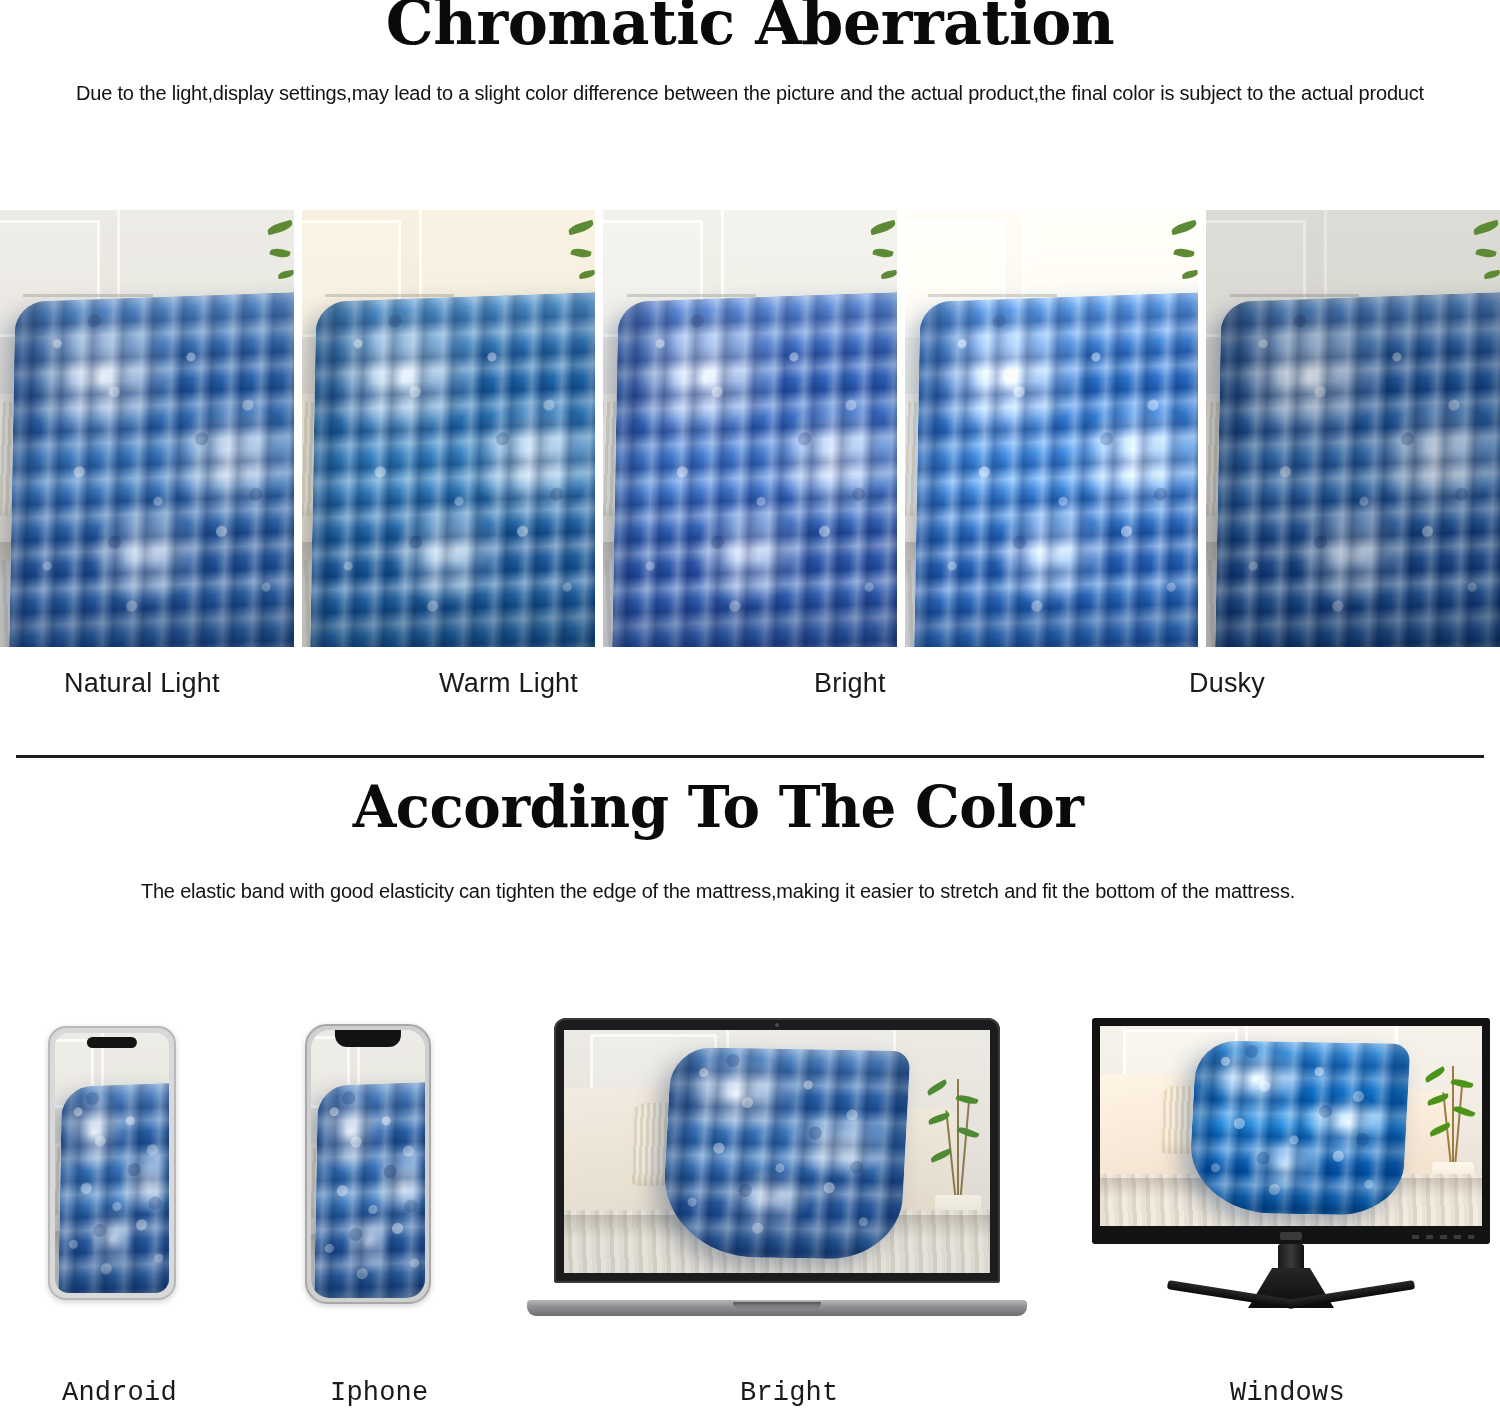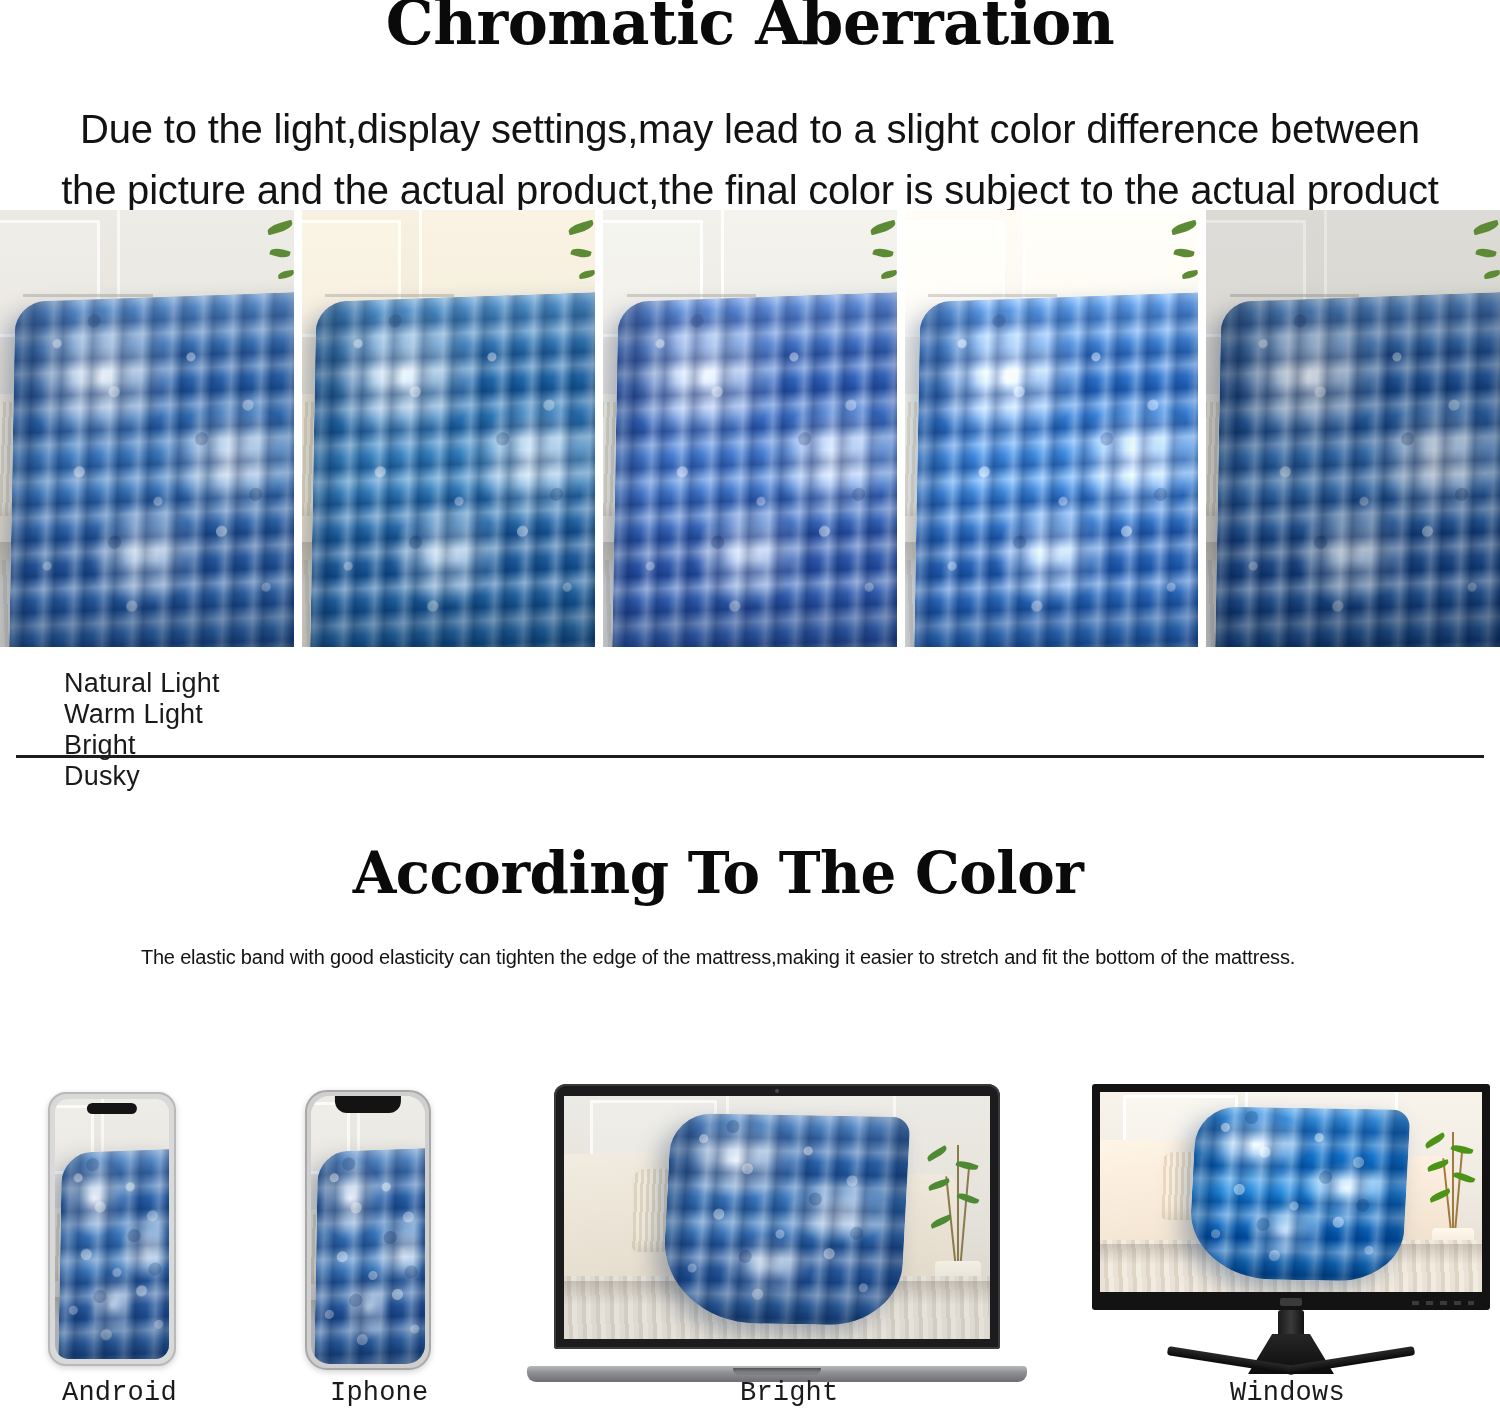--- a/index.html
+++ b/index.html
@@ -24,27 +24,27 @@
     letter-spacing: -0.5px;
     text-align: center;
     color: #0a0a0a;
     line-height: 1.0;
     margin-top: -8px;
     transform: scaleX(0.97);
   }
 
   .subtitle {
     font-family: "Liberation Sans", sans-serif;
-    font-size: 40px;
+    font-size: 20px;
     font-weight: 400;
     text-align: center;
     color: #131313;
     line-height: 1.52;
     letter-spacing: -0.2px;
-    margin-top: 45px;
+    margin-top: 24px;
     padding: 0 60px;
   }
 
   
   .panel-strip {
     position: absolute;
     top: 218px;
     left: 0;
     width: 1500px;
     height: 437px;
@@ -197,42 +197,41 @@
   .tone-bright  .floor, .tone-bright .sofa-right { filter: brightness(1.08); }
   .tone-dusky   .blanket { filter: brightness(0.87) saturate(0.95) contrast(1.06); }
   .tone-dusky   .wall, .tone-dusky .sofa, .tone-dusky .pillow,
   .tone-dusky   .floor, .tone-dusky .sofa-right { filter: brightness(0.93) saturate(0.95); }
 
   
   .caption-row {
     position: absolute;
     top: 676px; left: 0; width: 1500px;
     display: flex;
-    flex-direction: column;
   }
   .caption-row > div { flex: 1 1 0; }
   .caption {
     font-family: "Liberation Sans", sans-serif;
     font-size: 27px;
     font-weight: 400;
     color: #1a1a1a;
     letter-spacing: 0.2px;
     padding-left: 64px;
   }
 
   
   .divider {
     position: absolute;
     top: 763px; left: 16px;
     width: 1468px; height: 3px;
     background: #1d1d1d;
   }
 
   
-  .section-two { position: absolute; top: 826px; left: 0; width: 1436px; }
+  .section-two { position: absolute; top: 760px; left: 0; width: 1436px; }
 
   .section-two .main-title { margin-top: 18px; font-size: 58px; }
   .section-two .subtitle   { margin-top: 40px; font-size: 20px; }
 
   
   .device-row {
     position: absolute;
     top: 250px; left: 0; width: 1500px; height: 320px;
   }
 

